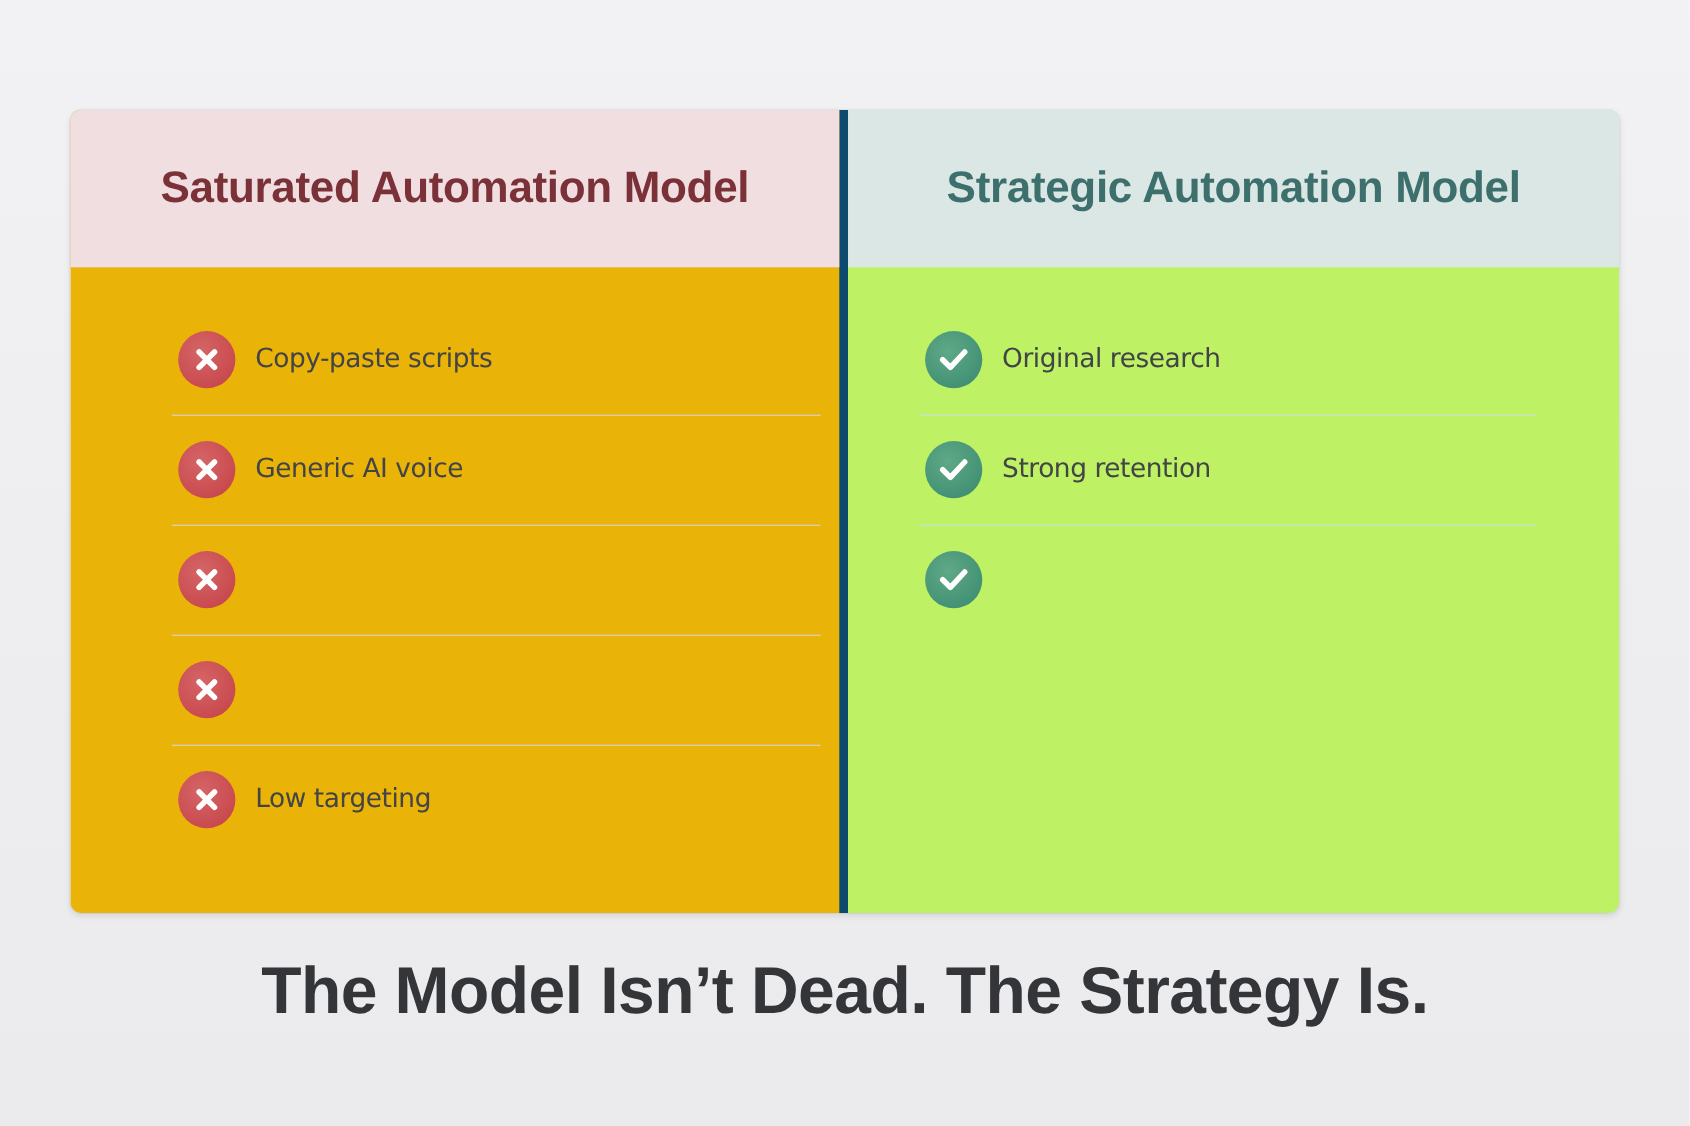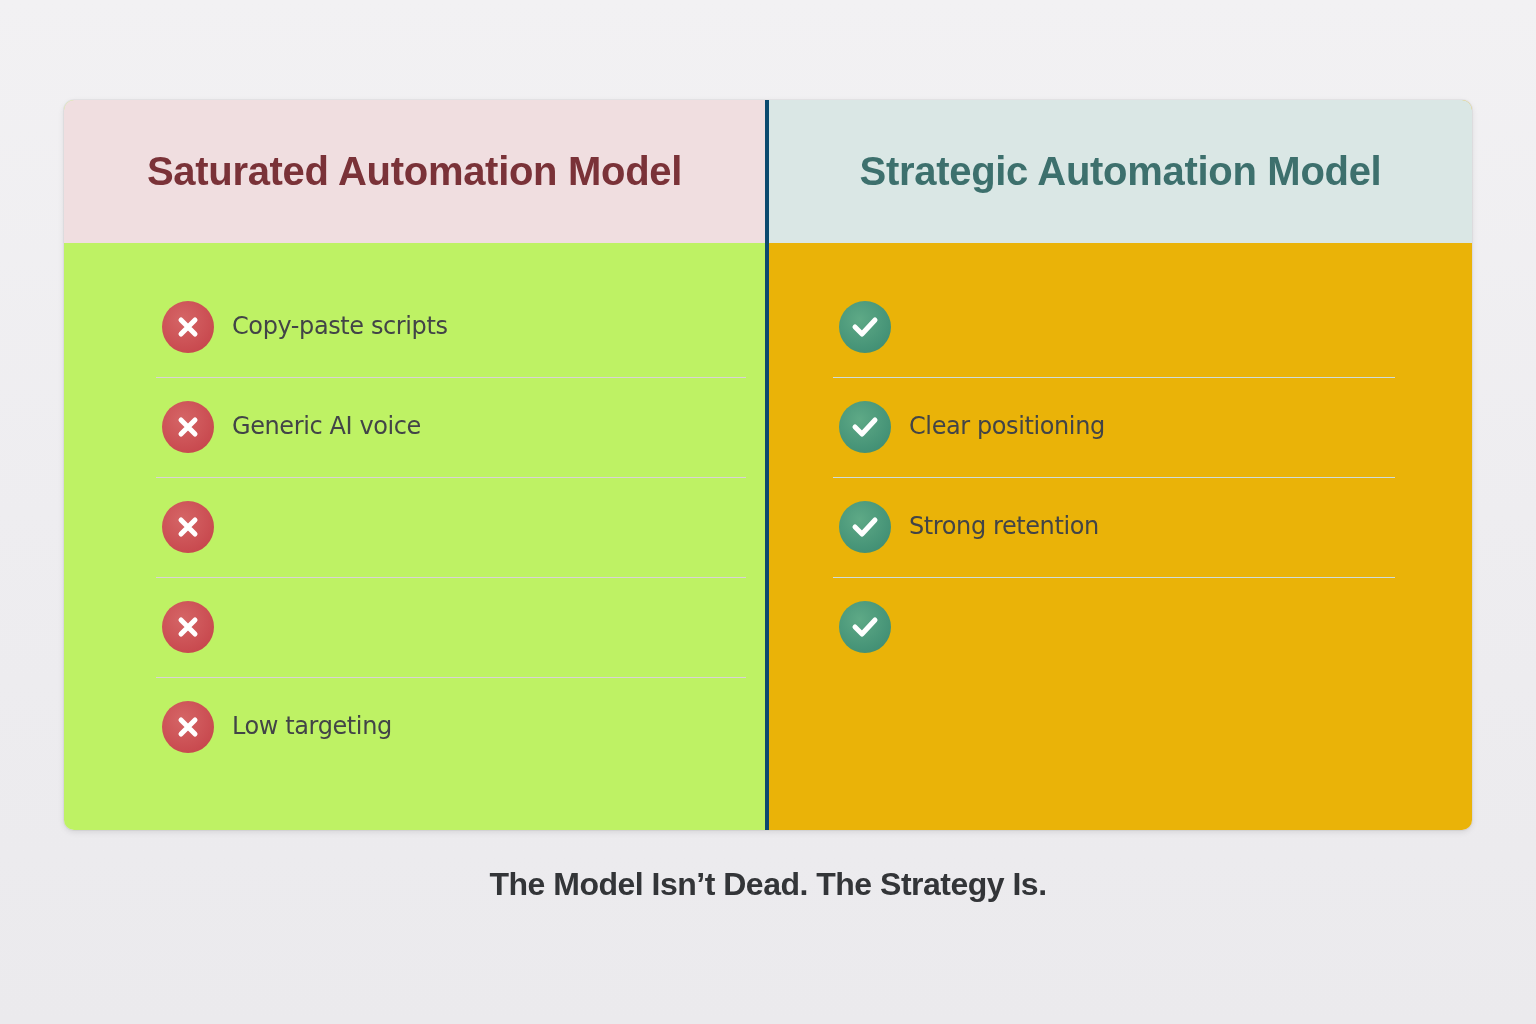--- a/index.html
+++ b/index.html
@@ -24,26 +24,26 @@
     overflow: hidden;
     box-shadow: 0 2px 6px rgba(0,0,0,0.10), 0 0 0 1px rgba(0,0,0,0.04);
     display: flex;
   }
   .col {
     position: relative;
     height: 100%;
   }
   .col.left {
     width: 702px;
-    background: #bef264;
-    border-right: 4px solid #0c4a6e;
+    background: #eab308;
+    border-right: 8px solid #0c4a6e;
   }
   .col.right {
     width: 704px;
-    background: #eab308;
+    background: #bef264;
   }
   .col-header {
     height: 143px;
     display: flex;
     align-items: center;
     justify-content: center;
     font-family: "Liberation Sans", sans-serif;
     font-weight: bold;
     font-size: 40px;
     letter-spacing: -0.3px;
@@ -106,21 +106,21 @@
     margin-top: -4px;
   }
   .tagline {
     position: absolute;
     left: 0;
     width: 1536px;
     top: 866px;
     text-align: center;
     font-family: "Liberation Sans", sans-serif;
     font-weight: bold;
-    font-size: 32px;
+    font-size: 60px;
     color: #333538;
     letter-spacing: -0.5px;
   }
 </style>
 </head>
 <body>
 
 <div class="card">
   <div class="col left">
     <div class="col-header">Saturated Automation Model</div>
@@ -173,29 +173,21 @@
 
   <div class="col right">
     <div class="col-header">Strategic Automation Model</div>
     <div class="rows">
       <div class="row">
         <span class="icon check">
           <svg width="30" height="26" viewBox="0 0 30 26">
               <path d="M5 13 L12 20 L25 6" fill="none" stroke="#ffffff" stroke-width="5" stroke-linecap="round" stroke-linejoin="round"></path>
             </svg>
         </span>
-        <div class="divider"></div>
-      </div>
-      <div class="row">
-        <span class="icon check">
-          <svg width="30" height="26" viewBox="0 0 30 26">
-              <path d="M5 13 L12 20 L25 6" fill="none" stroke="#ffffff" stroke-width="5" stroke-linecap="round" stroke-linejoin="round"></path>
-            </svg>
-        </span>
-        <span class="label">Clear positioning</span>
+        <span class="label">Original research</span>
         <div class="divider"></div>
       </div>
       <div class="row">
         <span class="icon check">
           <svg width="30" height="26" viewBox="0 0 30 26">
               <path d="M5 13 L12 20 L25 6" fill="none" stroke="#ffffff" stroke-width="5" stroke-linecap="round" stroke-linejoin="round"></path>
             </svg>
         </span>
         <span class="label">Strong retention</span>
         <div class="divider"></div>

